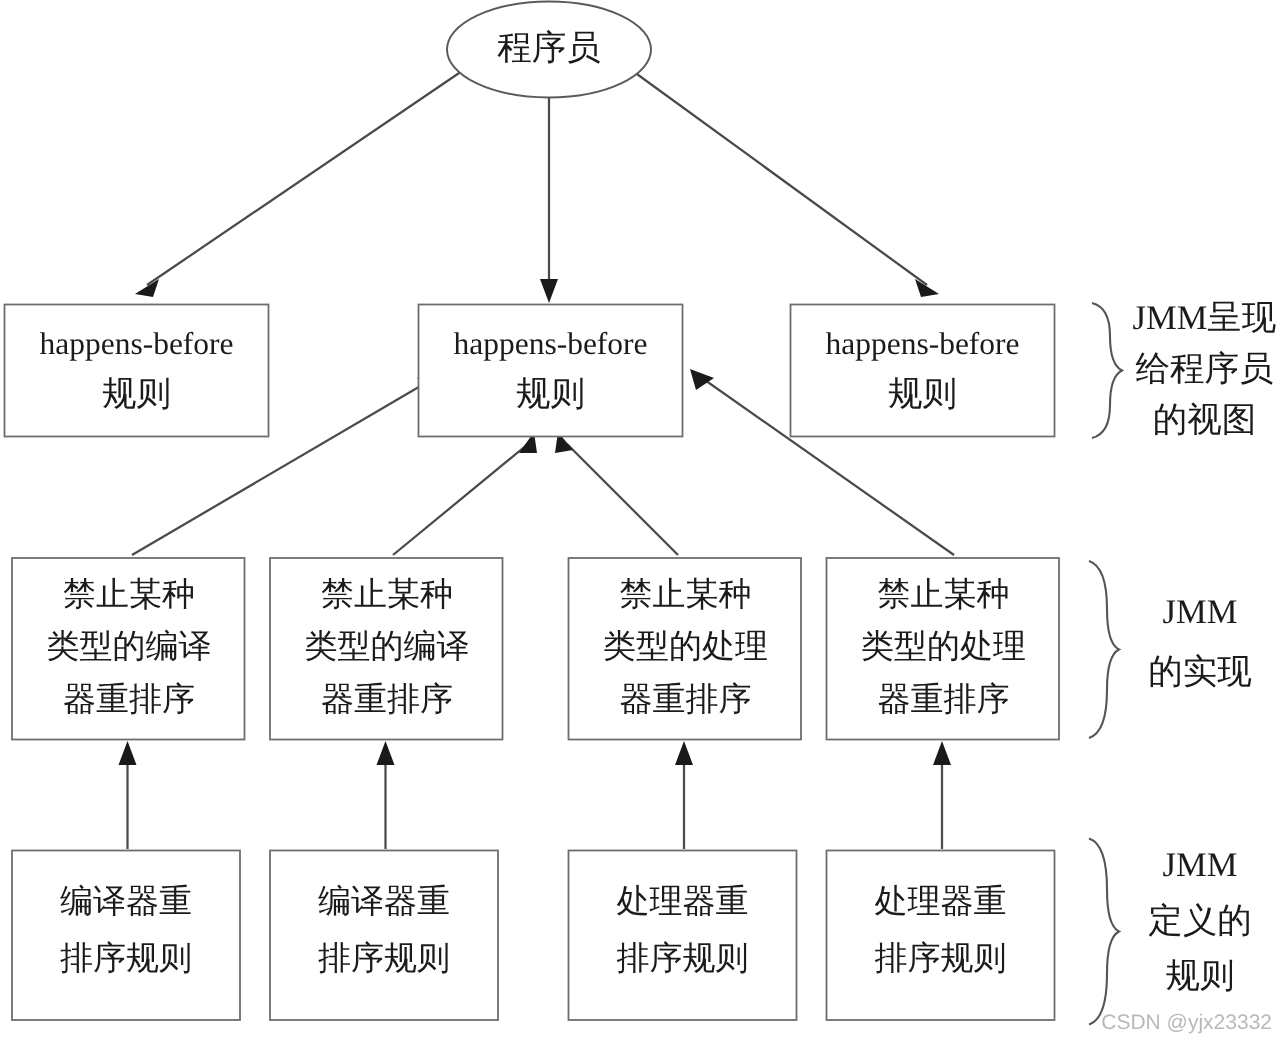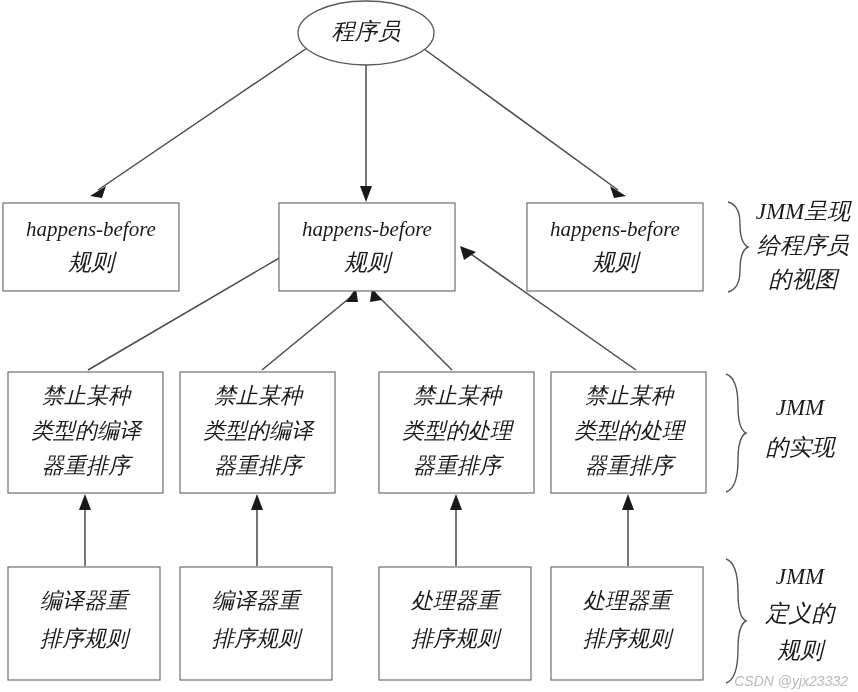--- a/index.html
+++ b/index.html
@@ -11,21 +11,20 @@
     width: 858px;
     height: 692px;
     overflow: hidden;
     font-family: "Liberation Serif", "DejaVu Serif", serif;
   }
   #diagram-root {
     position: relative;
     width: 858px;
     height: 692px;
     background: #ffffff;
-    font-style: italic;
   }
   svg.diagram-canvas {
     position: absolute;
     left: 0;
     top: 0;
     width: 858px;
     height: 692px;
     display: block;
   }
   .node-box {

